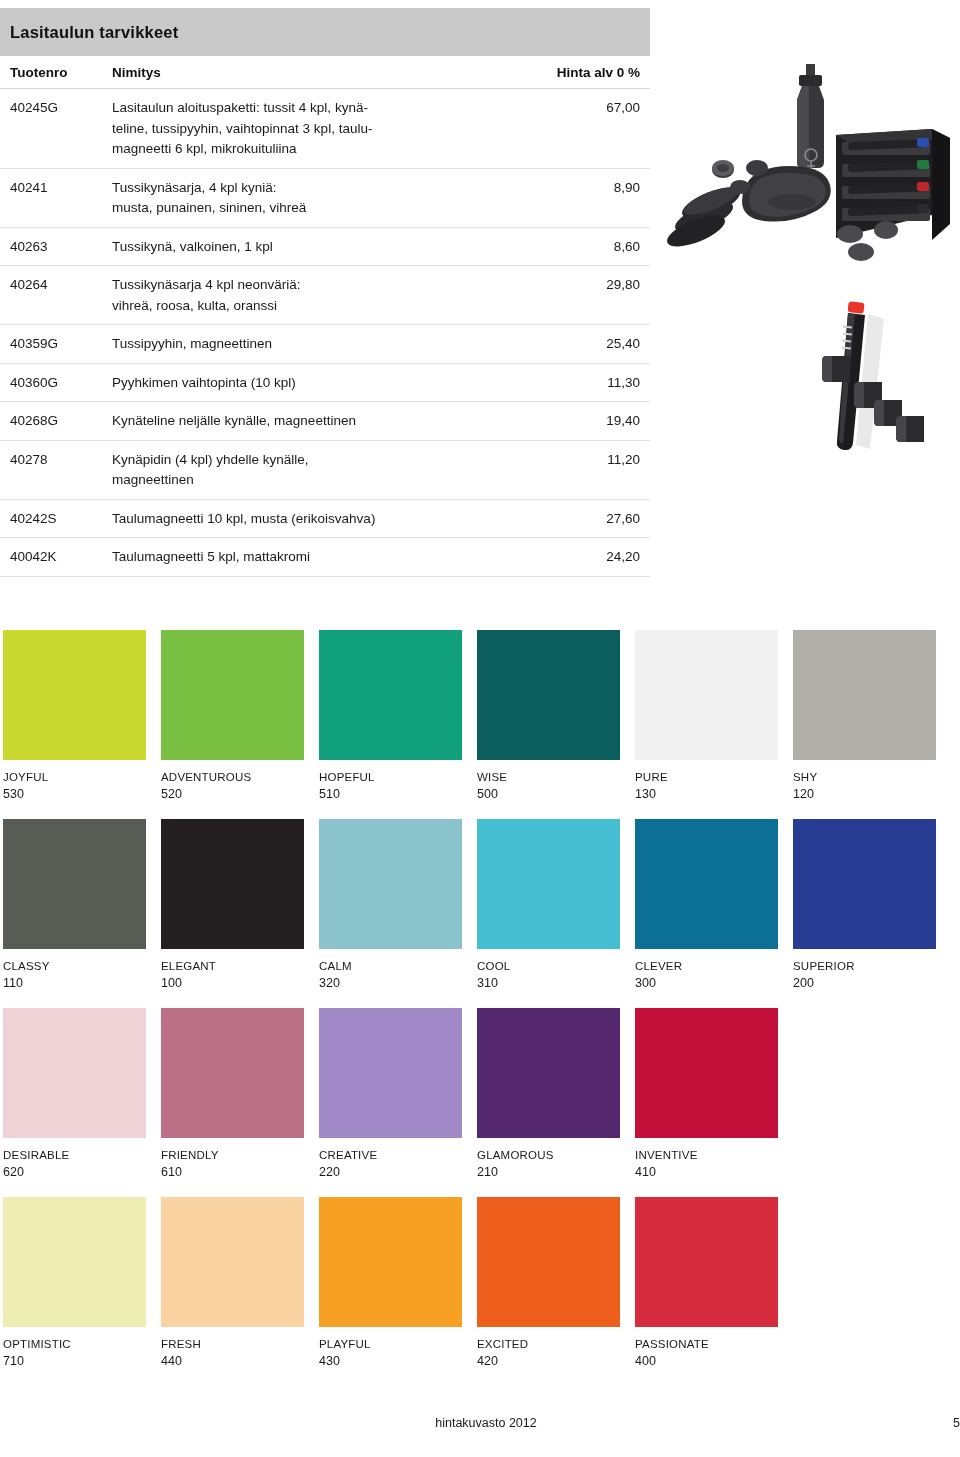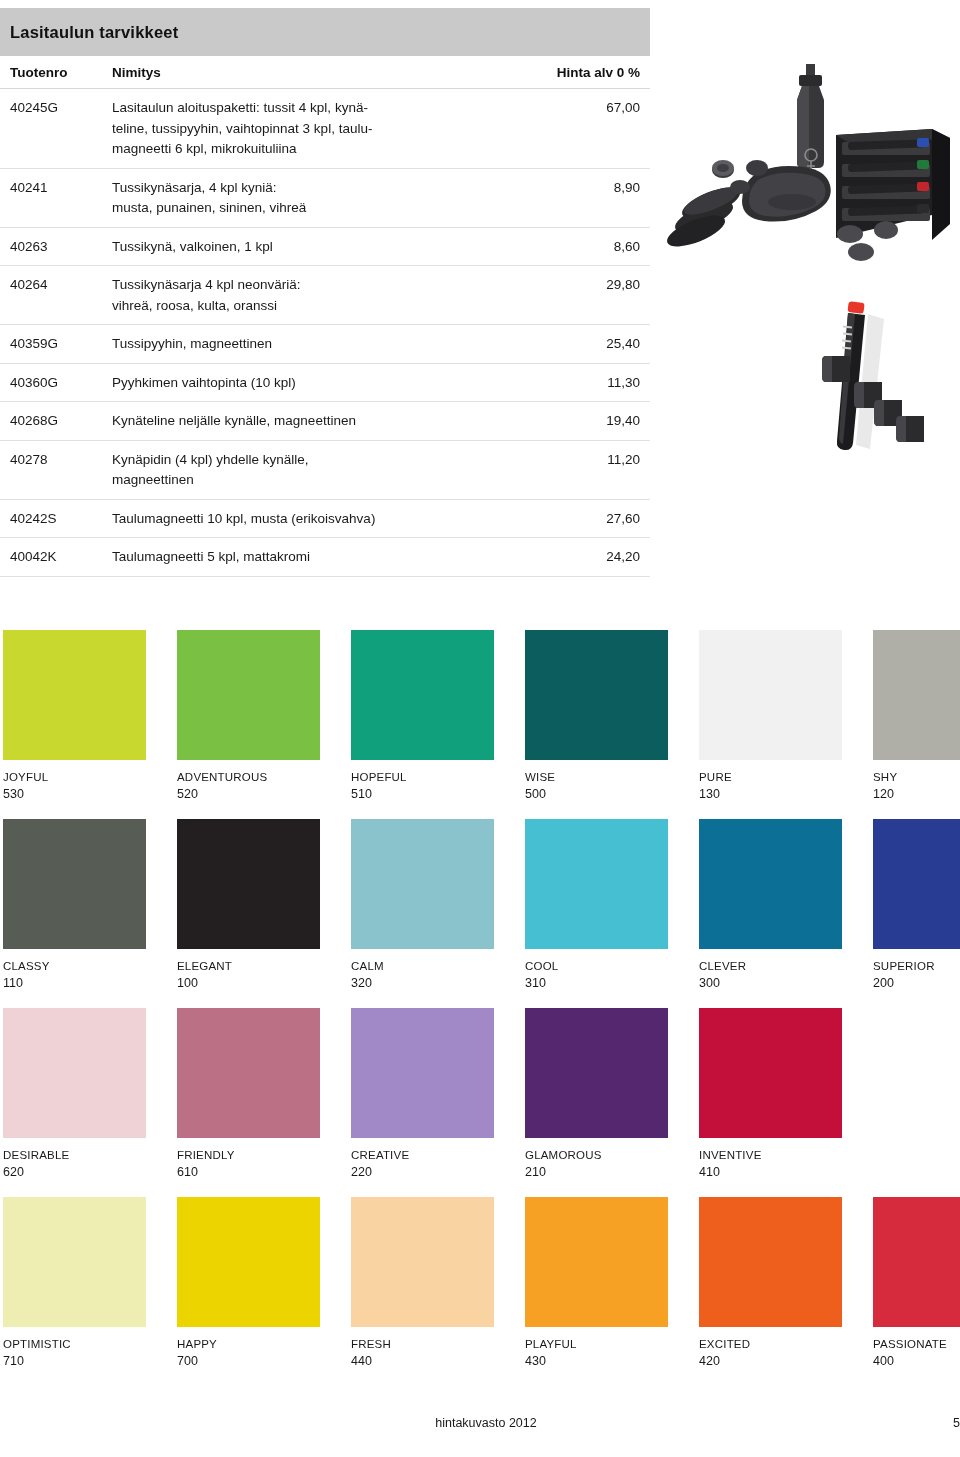--- a/index.html
+++ b/index.html
@@ -80,21 +80,21 @@
 
   
   .swatch-grid {
     position: absolute;
     left: 3px;
     top: 630px;
     width: 954px;
   }
   .swatch-row {
     display: flex;
-    gap: 31px;
+    gap: 15px;
     margin-bottom: 18px;
   }
   .swatch-cell {
     width: 143px;
   }
   .swatch-chip {
     width: 143px;
     height: 130px;
   }
   .swatch-label {
@@ -391,25 +391,20 @@
         <div class="swatch-code">410</div>
       </div>
     </div>
     <div class="swatch-row">
       <div class="swatch-cell">
         <div class="swatch-chip" style="background: rgb(238, 238, 178);"></div>
         <div class="swatch-label">OPTIMISTIC</div>
         <div class="swatch-code">710</div>
       </div>
       <div class="swatch-cell">
-        <div class="swatch-chip" style="background: rgb(235, 212, 0);"></div>
-        <div class="swatch-label">HAPPY</div>
-        <div class="swatch-code">700</div>
-      </div>
-      <div class="swatch-cell">
         <div class="swatch-chip" style="background: rgb(250, 211, 163);"></div>
         <div class="swatch-label">FRESH</div>
         <div class="swatch-code">440</div>
       </div>
       <div class="swatch-cell">
         <div class="swatch-chip" style="background: rgb(246, 160, 36);"></div>
         <div class="swatch-label">PLAYFUL</div>
         <div class="swatch-code">430</div>
       </div>
       <div class="swatch-cell">

